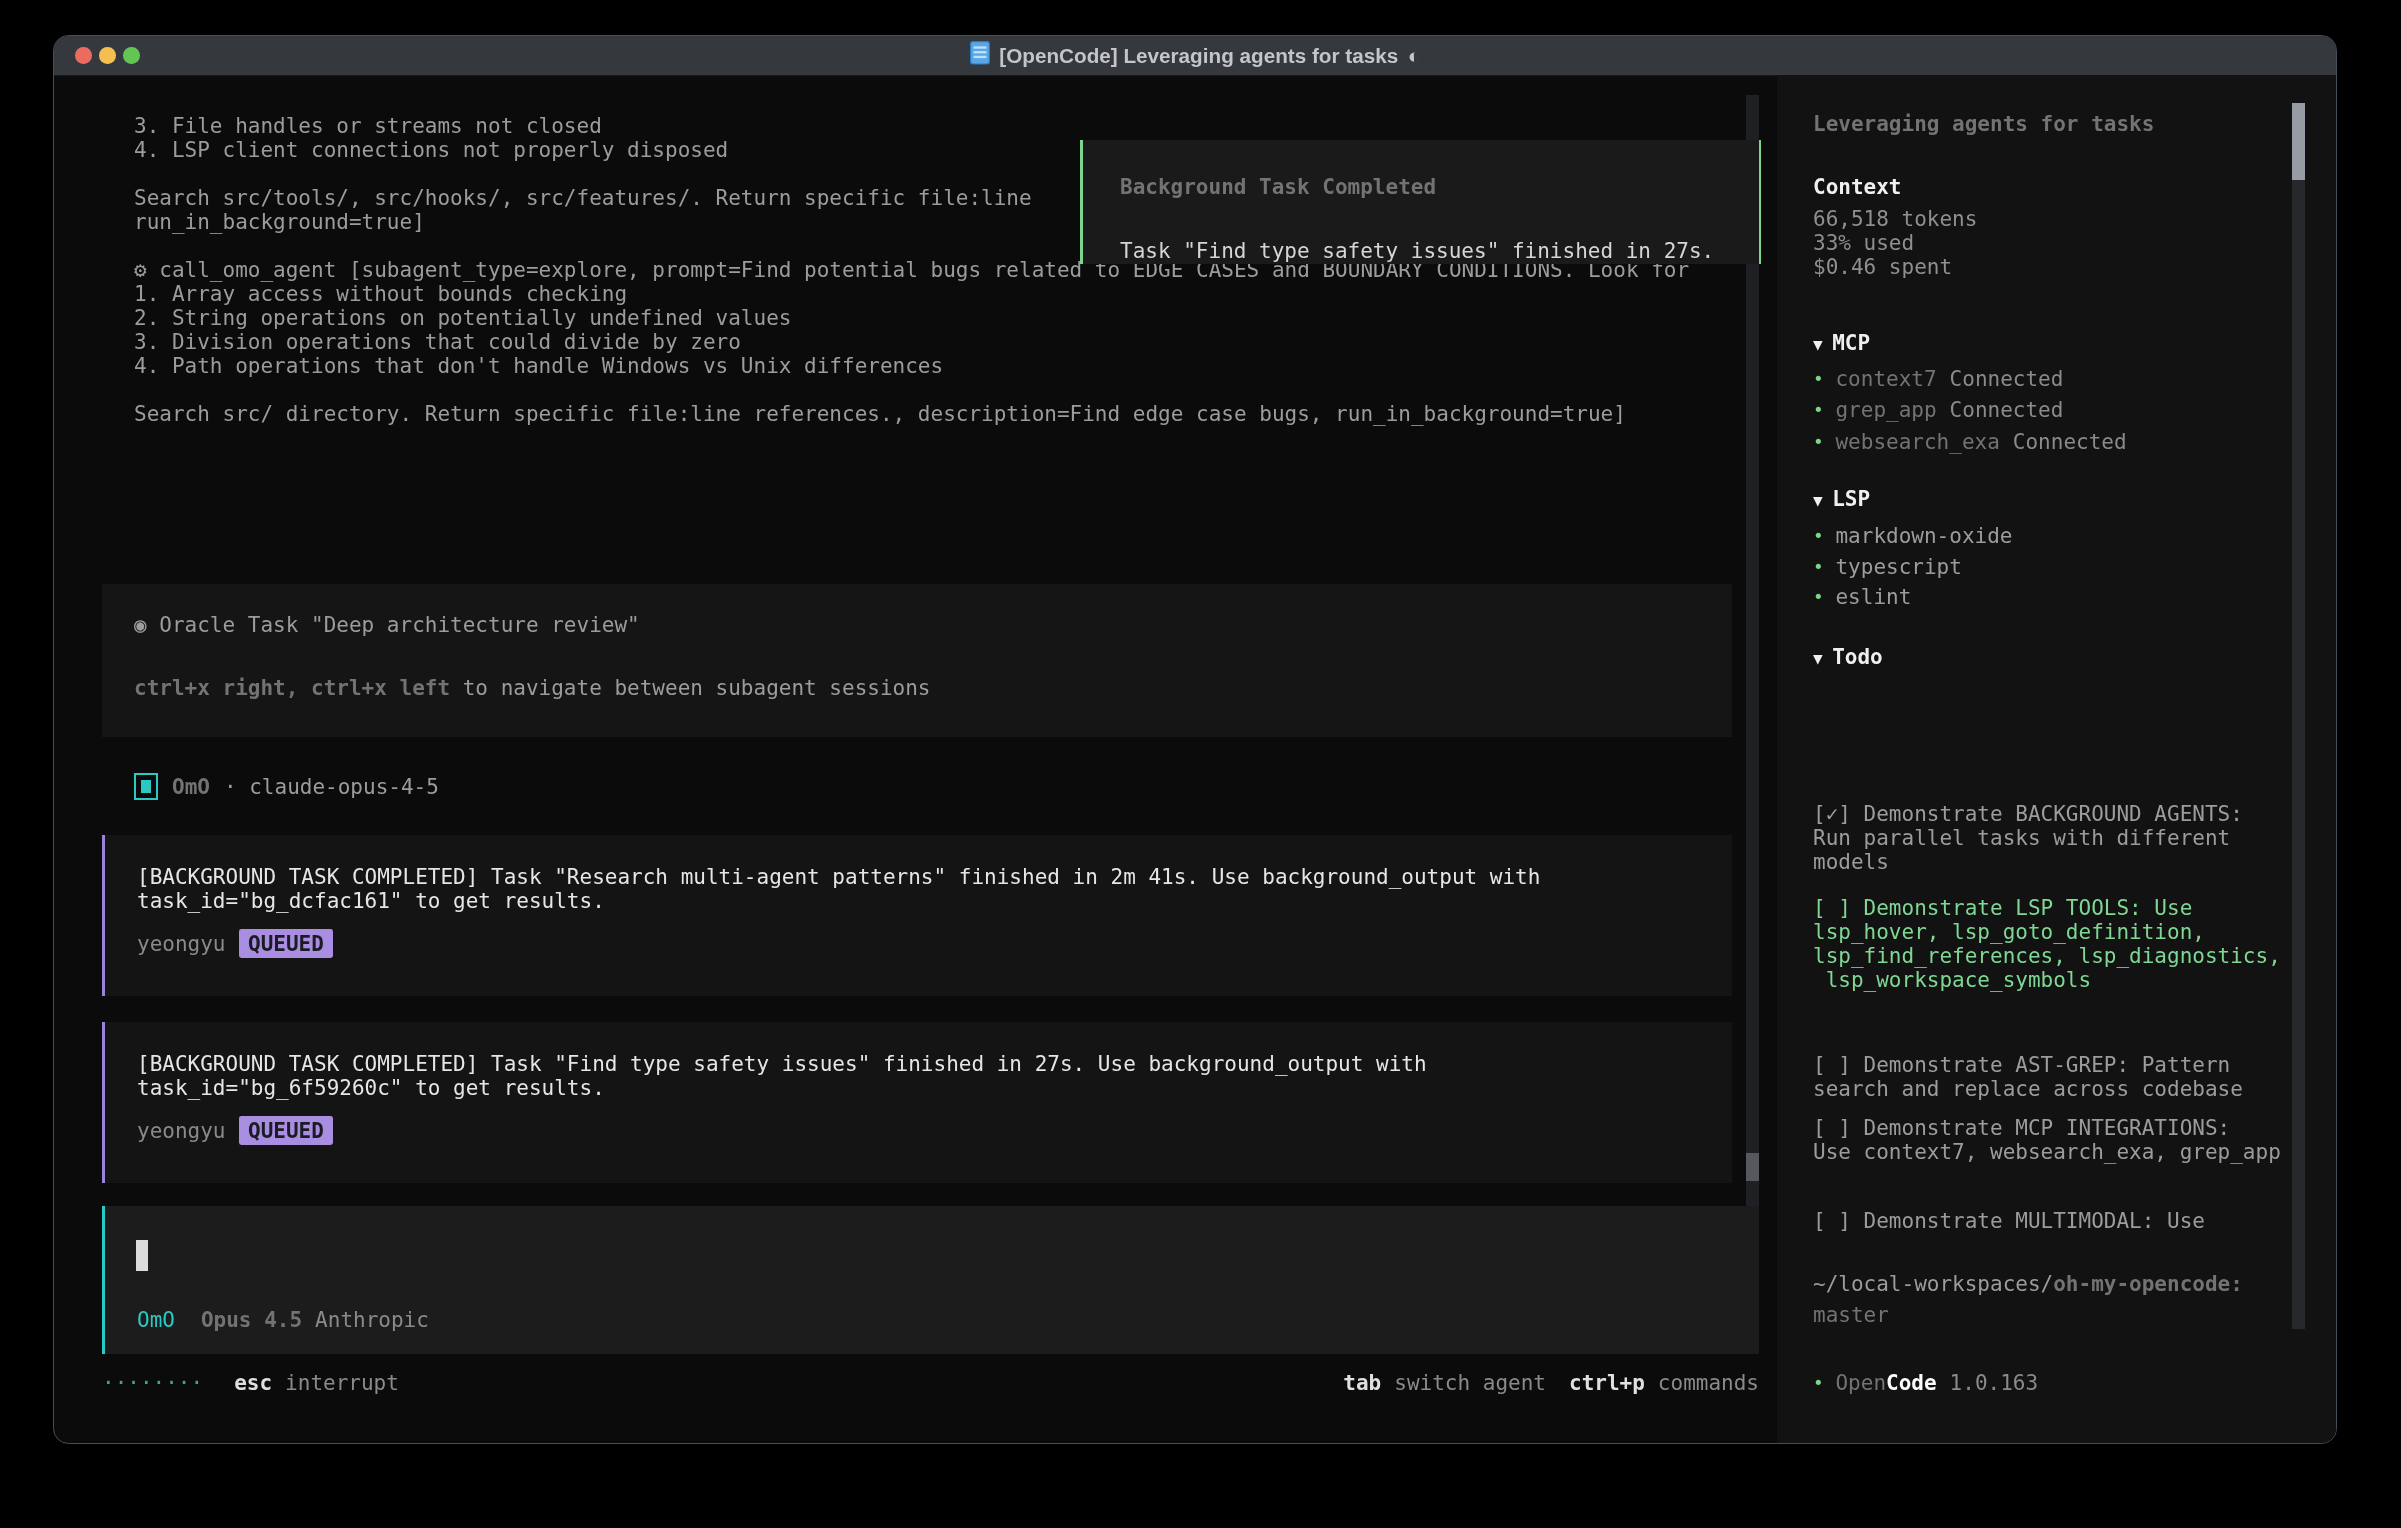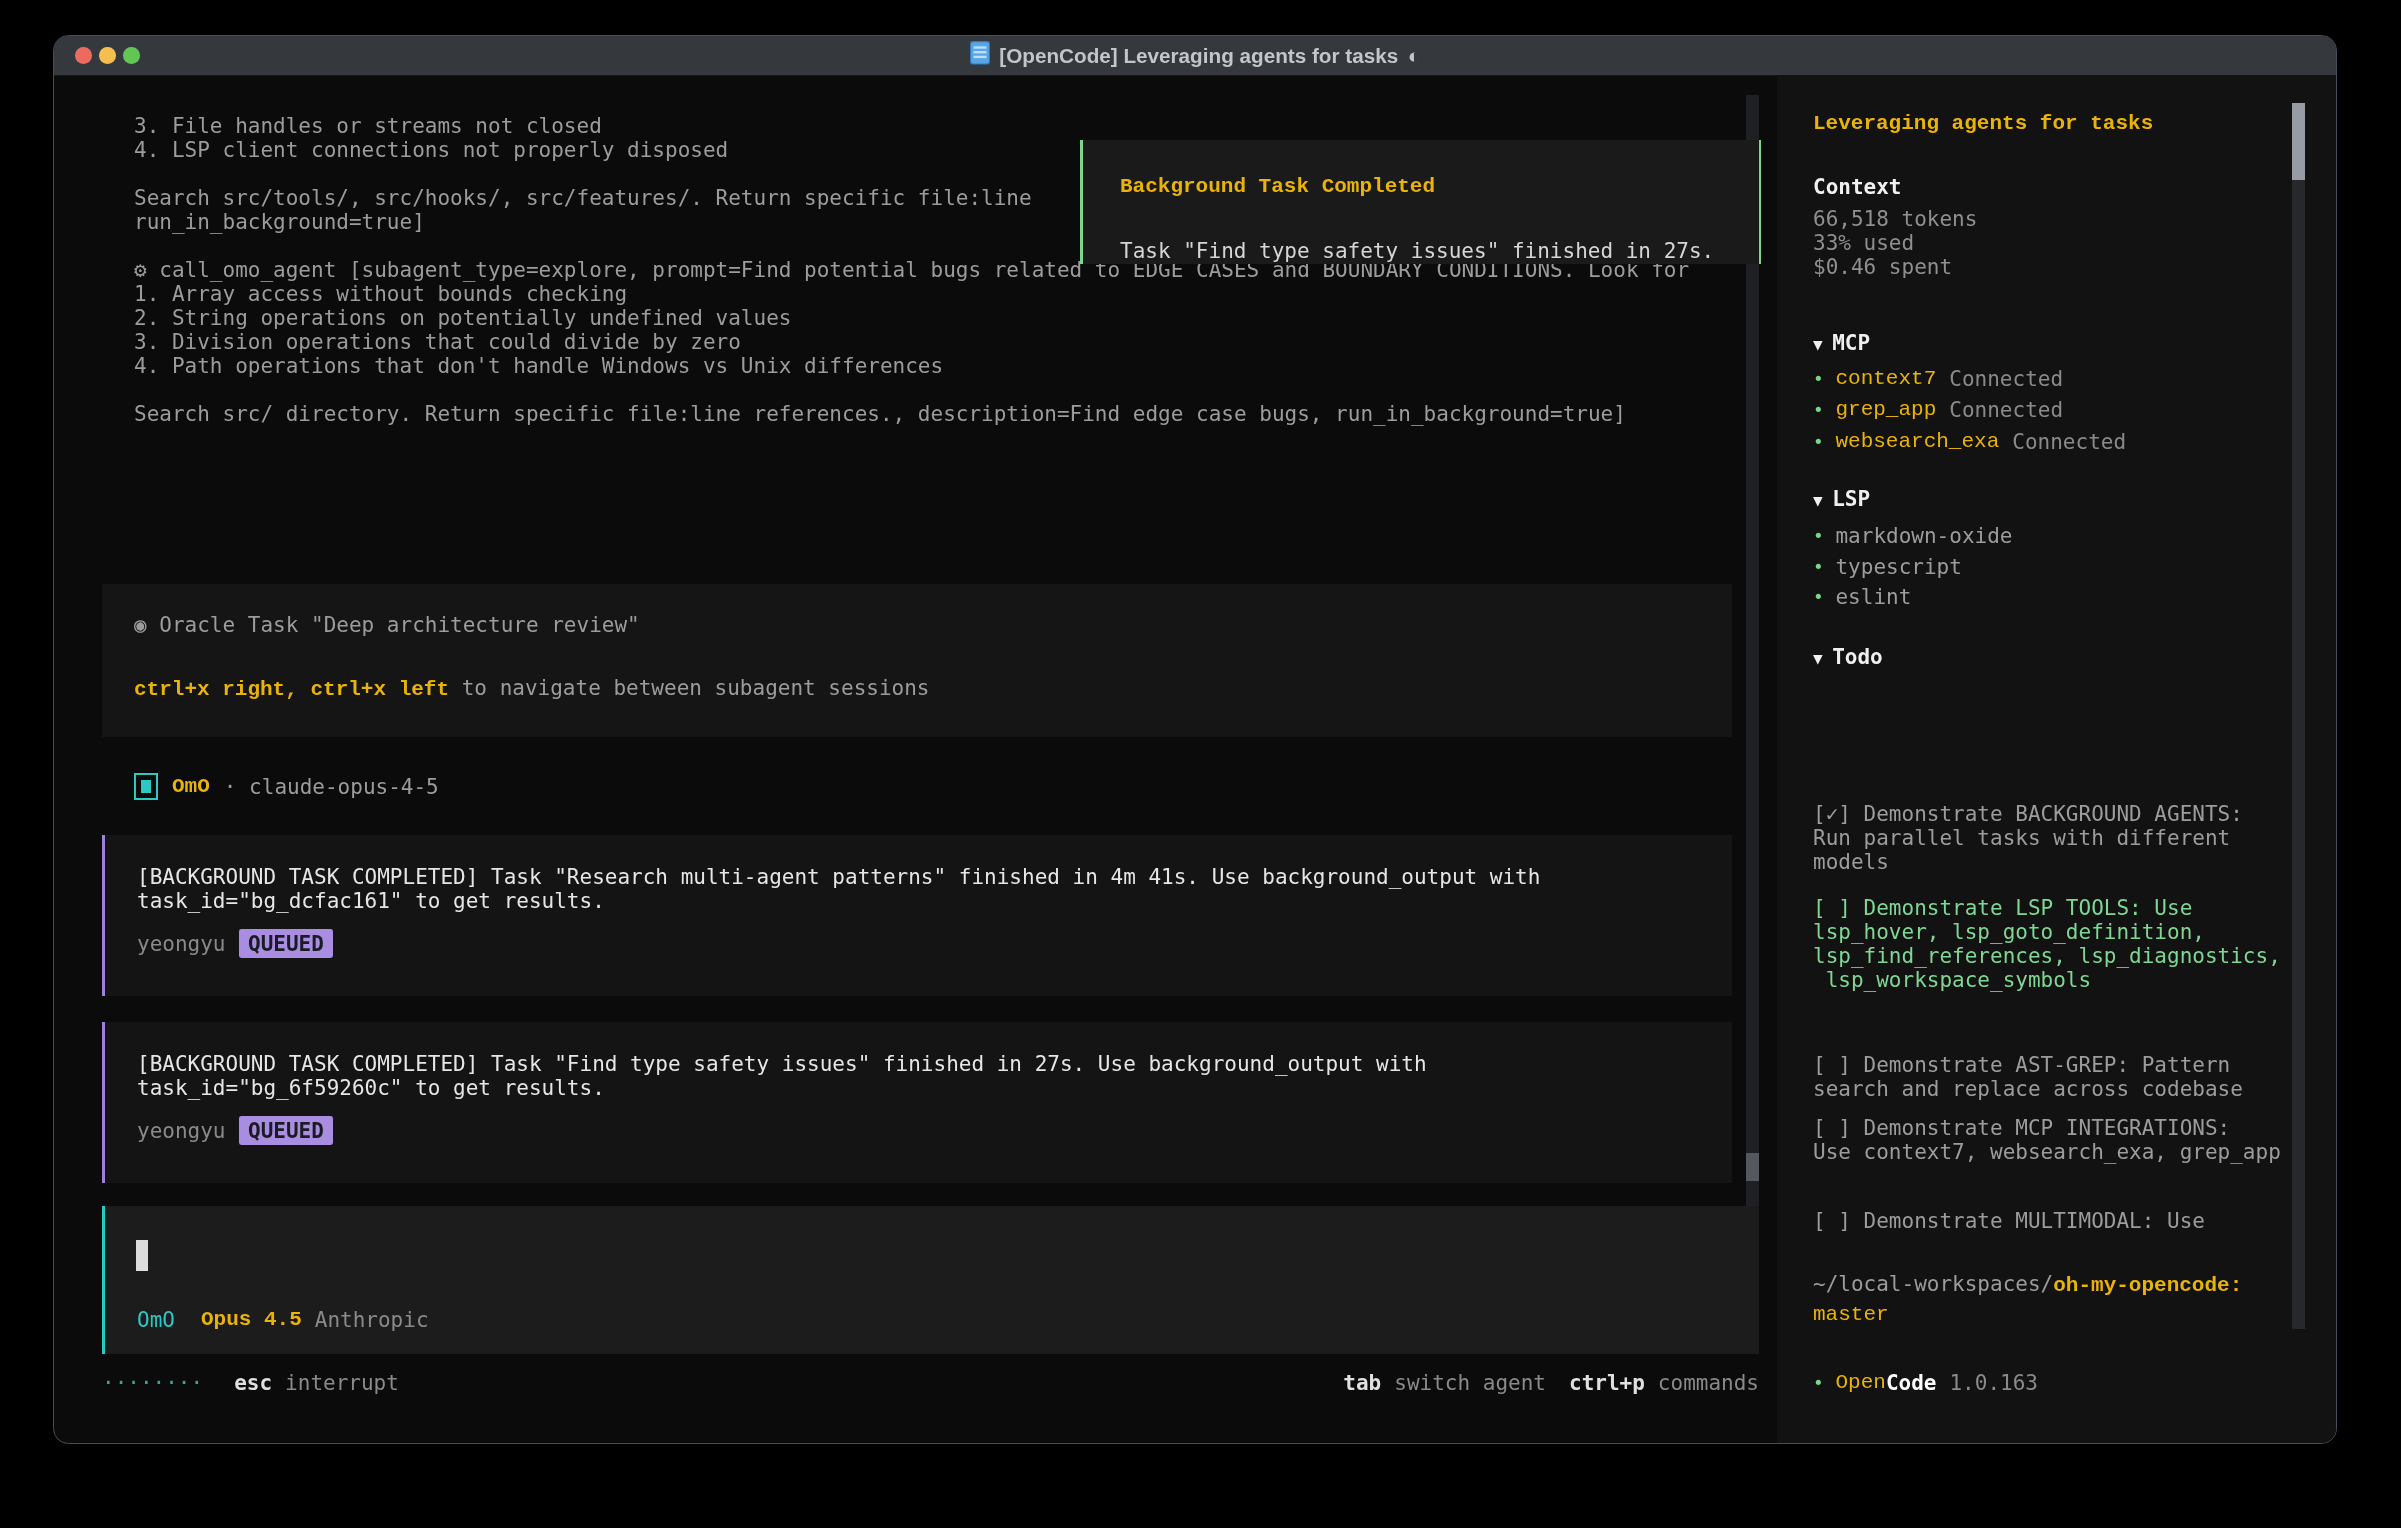--- a/index.html
+++ b/index.html
@@ -1,21 +1,21 @@
 <!DOCTYPE html>
 <html style="font-size:9.5px"><head>
 <meta charset="utf-8">
 <style>
   html,body{margin:0;padding:0;background:#000;width:2401px;height:1528px;position:relative;overflow:hidden;}
   .abs{position:absolute;}
   .mono{font-family:"DejaVu Sans Mono",monospace;font-size:21px;line-height:24px;}
   .pre{white-space:pre-wrap;}
   .b{font-weight:bold;}
   .gray{color:#9c9c9c;}
-  .white{color:#eab308;font-family:Liberation Mono, monospace;}
+  .white{color:#737373;}
   .dim{color:#8a8a8a;}
   .green{color:#7fd794;}
   .teal{color:#2cc9c4;}
   .row{display:flex;align-items:center;}
   #window{left:53px;top:35px;width:2284px;height:1409px;background:#0b0b0b;border:1.2px solid #454c5c;border-radius:15.4px;overflow:hidden;box-sizing:border-box;}
   #titlebar{left:0;top:0;width:100%;height:39px;background:#35383d;border-bottom:1.8px solid #171921;display:flex;align-items:center;}
   .tl{width:16.5px;height:16.5px;border-radius:50%;position:absolute;top:11.2px;}
   #title-center{width:100%;display:flex;justify-content:center;align-items:center;gap:9.5px;font-family:"Liberation Sans",sans-serif;font-size:20.7px;font-weight:bold;color:#c2c5c9;}
   .box{position:absolute;box-sizing:border-box;}
   #notif{background:#1a1a1a;border-left:3px solid #7ed491;border-right:2.4px solid #7ed491;z-index:5;}
@@ -91,21 +91,21 @@
 
   <div class="abs row" style="left:80px;top:735px;height:31px;gap:14px;">
     <span id="omo-icon">
         <span id="omo-icon-inner"></span>
       </span>
     <span class="mono b white">OmO</span>
     <span class="mono gray">· claude-opus-4-5</span>
   </div>
 
   <div class="msgbox box" style="top:799px;">
-    <div class="abs mono pre" style="left:32px;top:30px;color:#e6e6e6;width:1536px;">[BACKGROUND TASK COMPLETED] Task "Research multi-agent patterns" finished in 4m 41s. Use background_output with
+    <div class="abs mono pre" style="left:32px;top:30px;color:#e6e6e6;width:1536px;">[BACKGROUND TASK COMPLETED] Task "Research multi-agent patterns" finished in 2m 41s. Use background_output with
 task_id="bg_dcfac161" to get results.</div>
     <div class="abs row mono" style="left:32px;top:93px;height:31px;">
       <span class="dim">yeongyu</span>
       <span class="badge">QUEUED</span>
     </div>
   </div>
 
   <div class="msgbox box" style="top:986px;">
     <div class="abs mono pre" style="left:32px;top:30px;color:#e6e6e6;width:1536px;">[BACKGROUND TASK COMPLETED] Task "Find type safety issues" finished in 27s. Use background_output with
 task_id="bg_6f59260c" to get results.</div>

